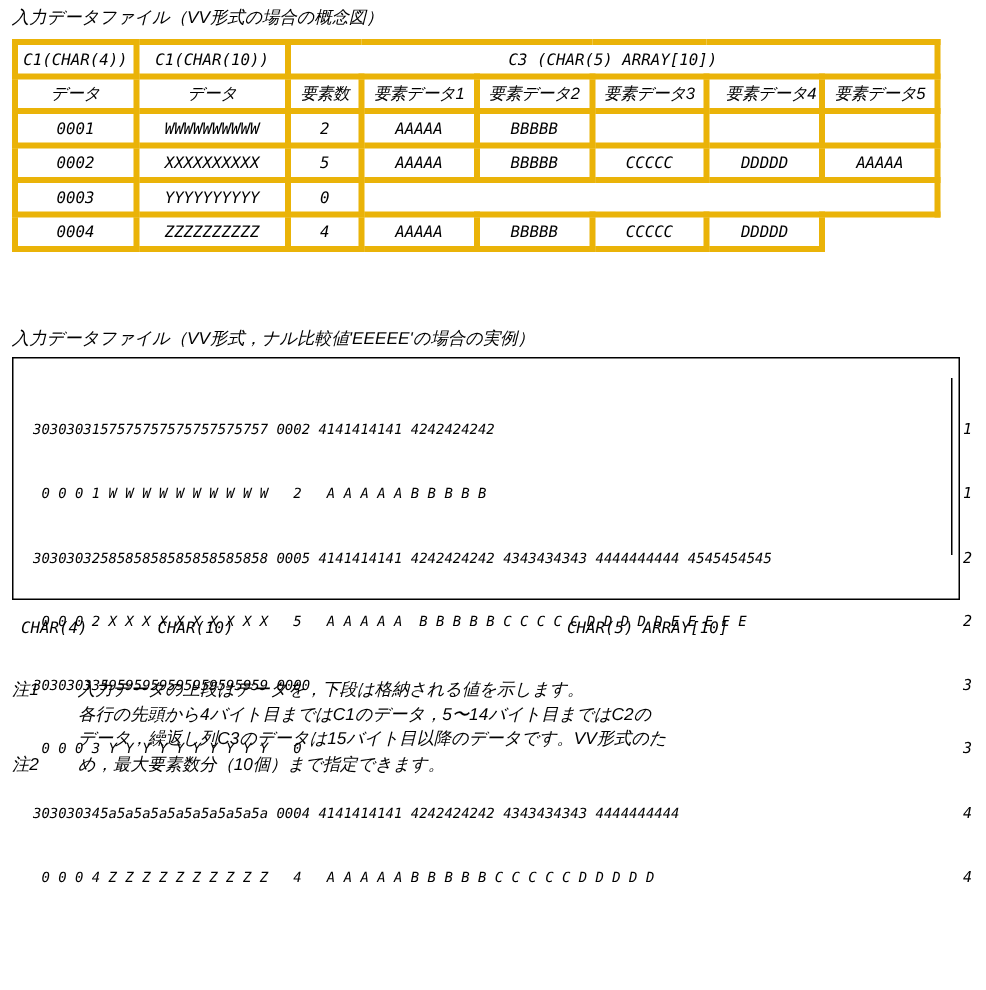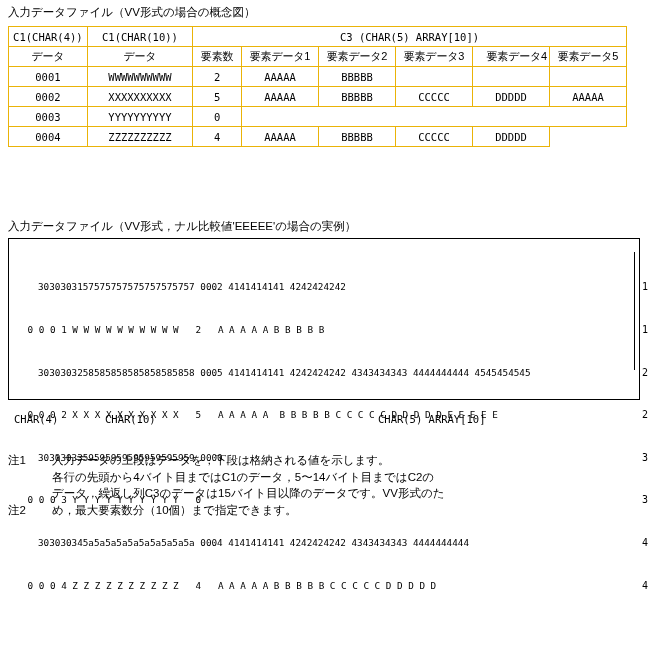--- a/index.html
+++ b/index.html
@@ -16,20 +16,21 @@
     color: #000000;
     font-size: 11px;
     overflow: hidden;
   }
 
   .page {
     position: absolute;
     left: 0; top: 0;
     width: 627px;
     height: 660px;
+    font-style: italic;
   }
 
   
   .caption {
     position: absolute;
     font-size: 11.5px;
     line-height: 13px;
     white-space: nowrap;
     letter-spacing: 0px;
   }
@@ -38,21 +39,21 @@
   .concept-table {
     position: absolute;
     left: 8px;
     top: 26px;
     border-collapse: collapse;
     table-layout: fixed;
     font-size: 11px;
   }
   .concept-table td,
   .concept-table th {
-    border: 1px solid #eab308;
+    border: 4px solid #eab308;
     height: 19px;
     text-align: center;
     vertical-align: middle;
     font-weight: normal;
     padding: 0 2px;
     white-space: nowrap;
     font-size: 11px;
     letter-spacing: -0.2px;
   }
   .concept-table .c-mono {
@@ -87,21 +88,21 @@
   .dump {
     position: absolute;
     left: 22px;
     top: 252px;
     font-family: "DejaVu Sans Mono", "Liberation Mono", monospace;
     font-size: 9.3px;
     line-height: 14.2px;
     white-space: pre;
     letter-spacing: 0px;
   }
-  .dump .hexline { display: block; margin-left: 16px; }
+  .dump .hexline { display: block; }
   .dump .chrline { display: block; }
 
   .linenos {
     position: absolute;
     left: 642px;
     top: 252px;
     font-family: "DejaVu Sans Mono", "Liberation Mono", monospace;
     font-size: 10px;
     line-height: 14.2px;
     white-space: pre;

